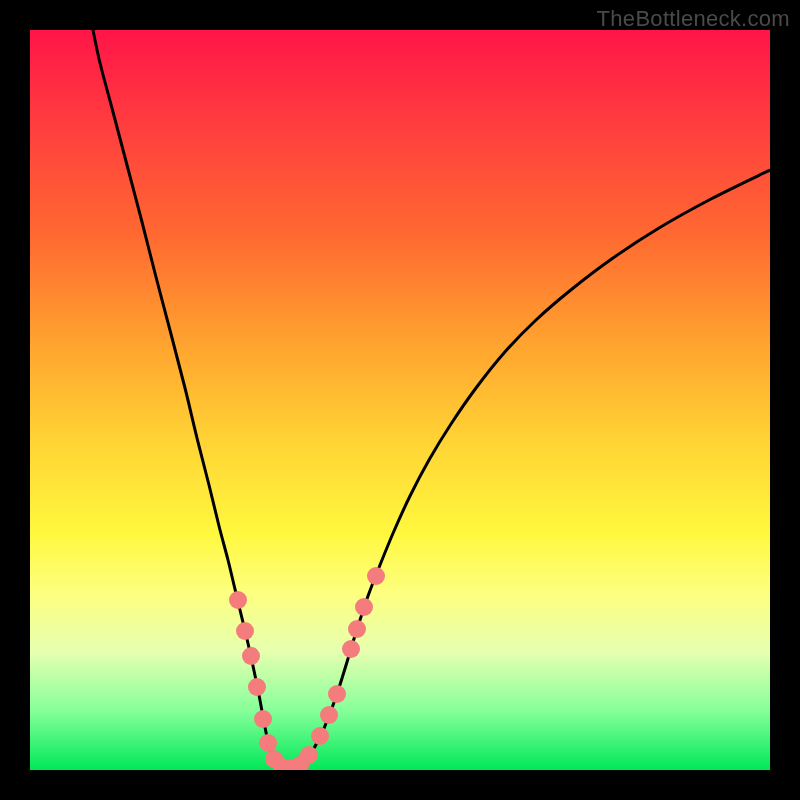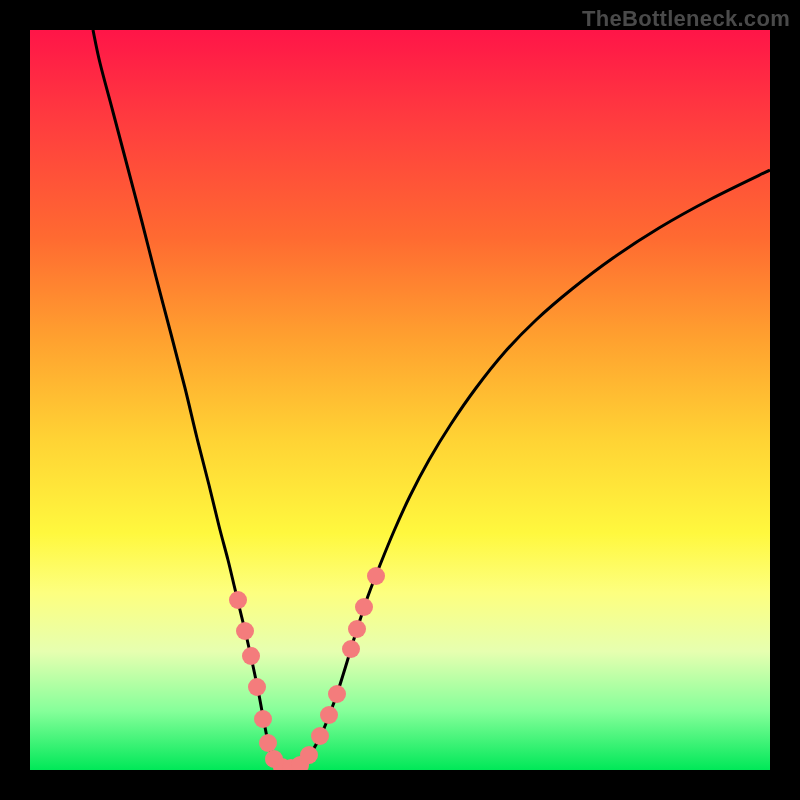--- a/index.html
+++ b/index.html
@@ -2,21 +2,20 @@
 <html><head>
   <meta charset="utf-8">
   <style>
     * { margin: 0; padding: 0; box-sizing: border-box; }
     body { width: 800px; height: 800px; overflow: hidden; font-family: Arial, sans-serif; }
     .chart-container {
       position: relative;
       width: 800px;
       height: 800px;
       background: #000;
-      font-weight: bold;
     }
     .plot-area {
       position: absolute;
       left: 30px;
       top: 30px;
       width: 740px;
       height: 740px;
       background: linear-gradient(to bottom,
         #ff1548 0%,
         #ff3b3f 12%,

